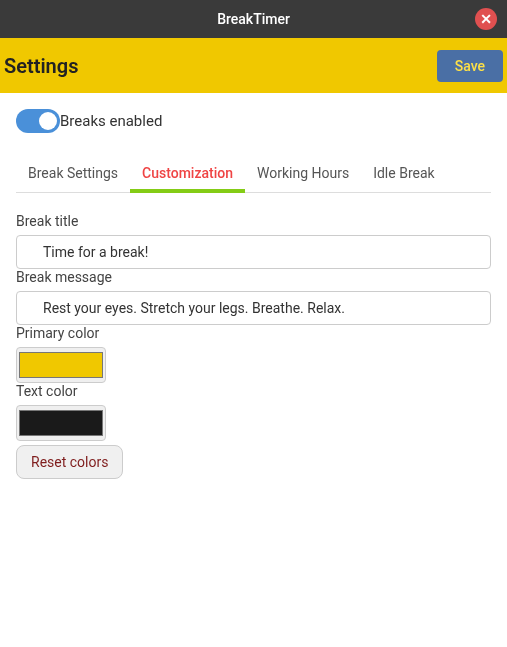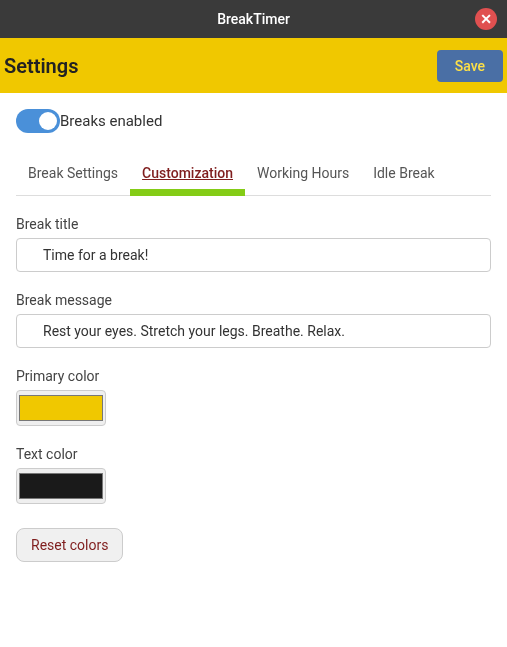--- a/index.html
+++ b/index.html
@@ -144,28 +144,26 @@
       padding: 8px 12px;
       font-size: 14px;
       cursor: pointer;
       color: #555;
       border-bottom: 2px solid transparent;
       margin-bottom: -1px;
       white-space: nowrap;
     }
 
     .tab.active {
-      color: #7f1d1d;
-      border-bottom: 7px solid #84cc16;
+      color: #ef4444;
+      border-bottom: 4px solid #84cc16;
       font-weight: 500;
-      text-decoration: underline;
     }
 
     .form-group {
-      margin-bottom: 20px;
     }
 
     .form-label {
       display: block;
       font-size: 14px;
       color: #444;
       margin-bottom: 6px;
     }
 
     .form-input {

